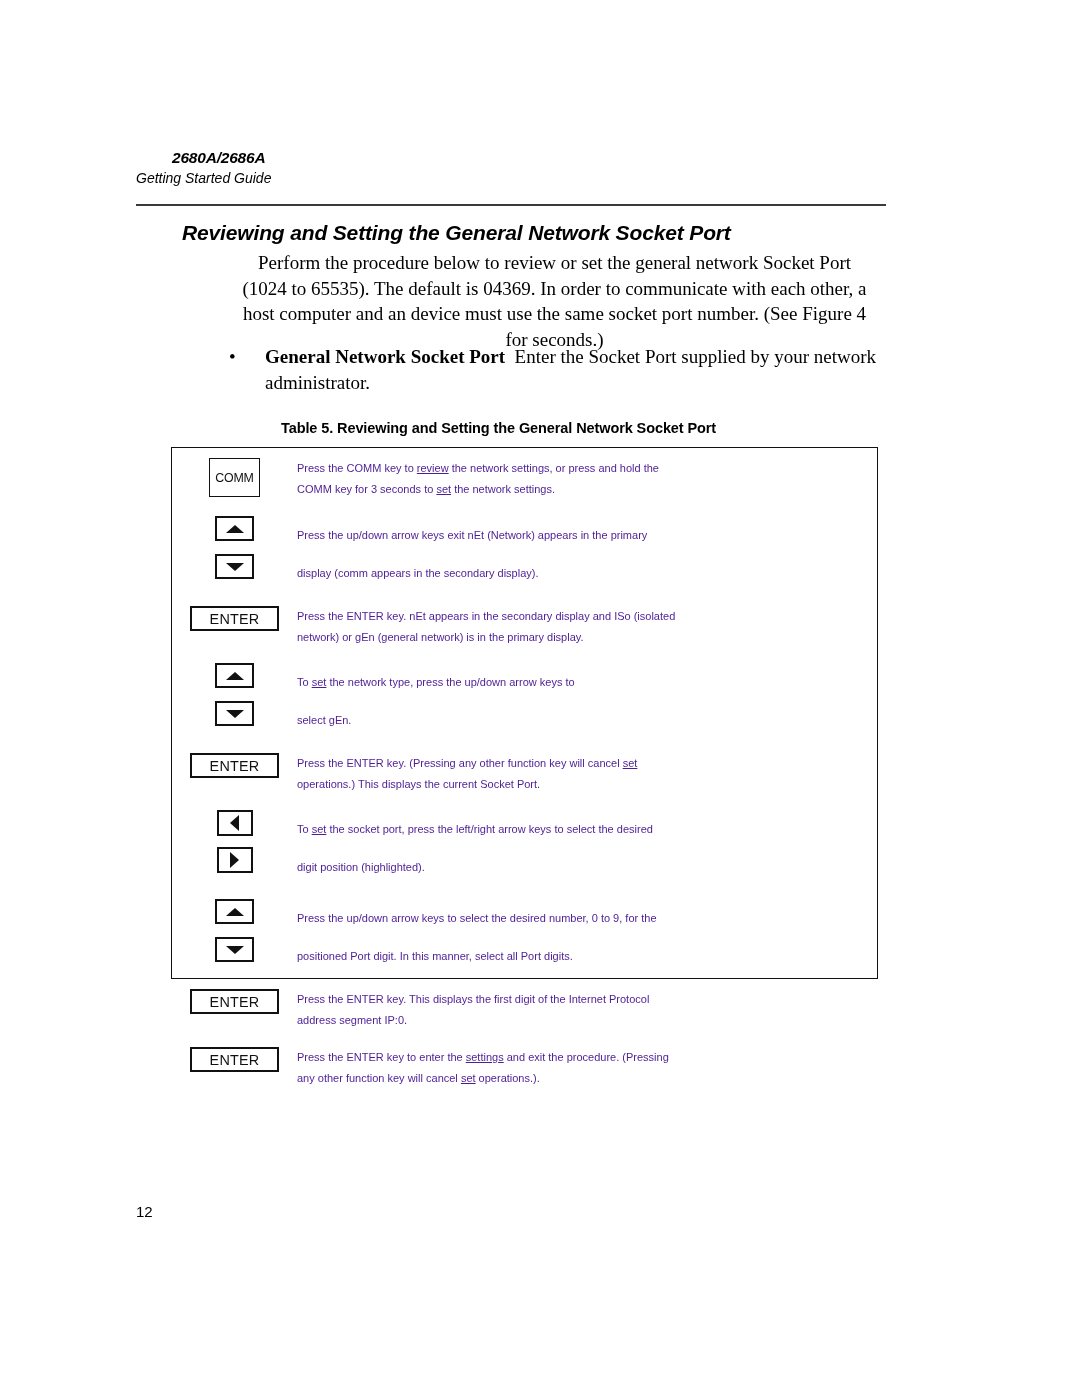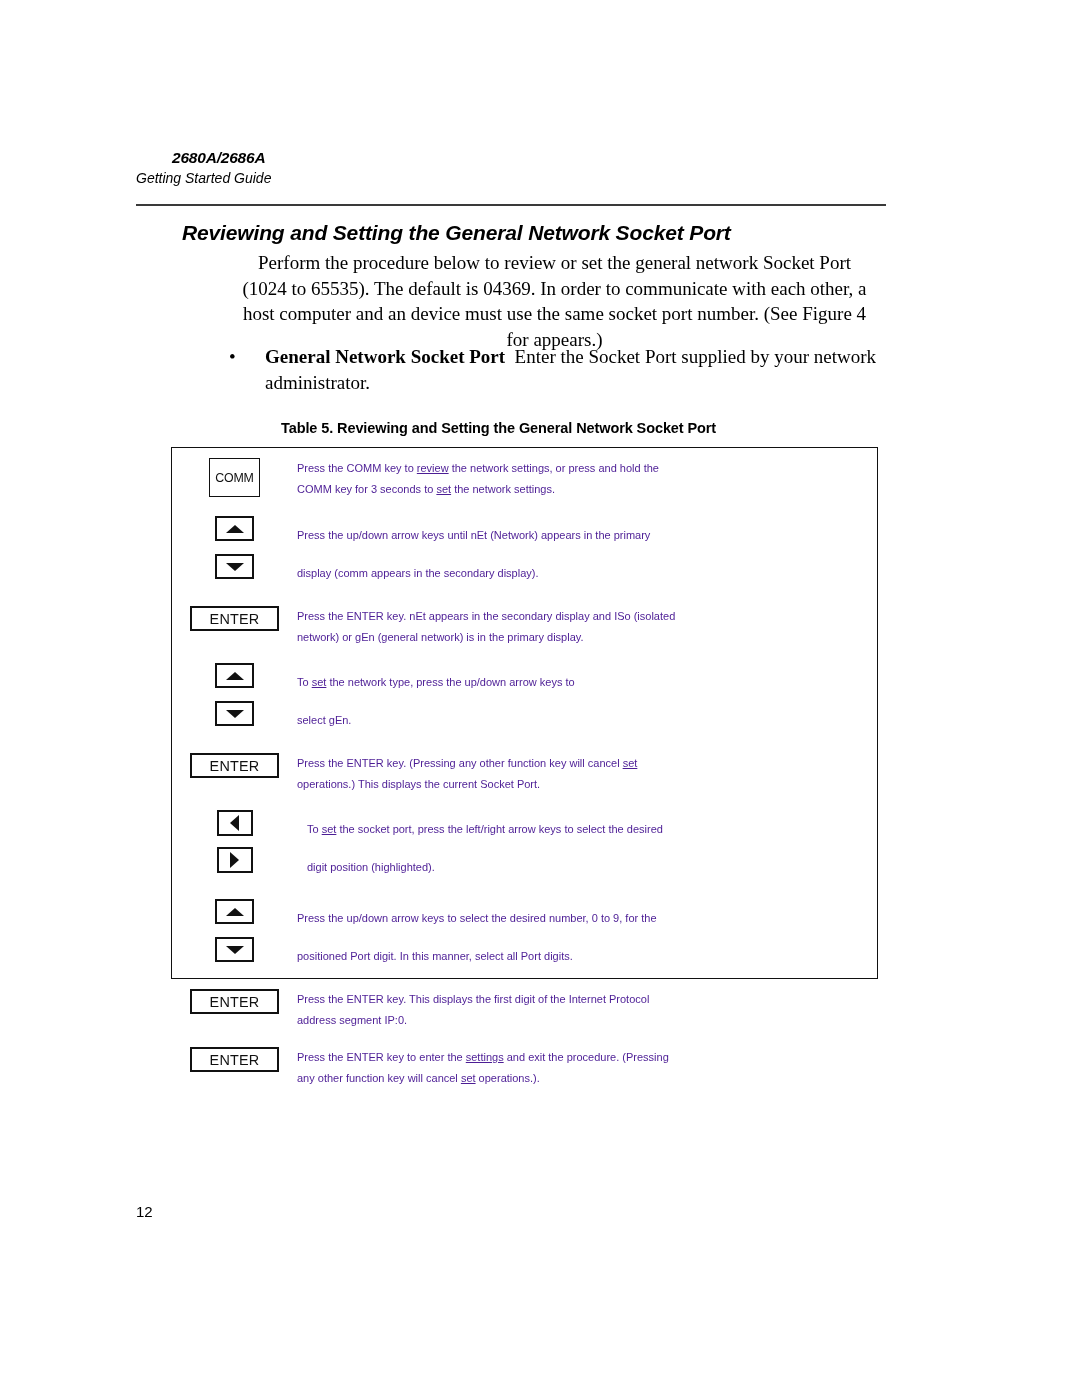--- a/index.html
+++ b/index.html
@@ -219,21 +219,21 @@
   <div class="header-subtitle">Getting Started Guide</div>
 </div>
 <div class="header-rule"></div>
 
 <div class="section-heading">Reviewing and Setting the General Network Socket Port</div>
 
 <div class="body-paragraph" id="intro-paragraph">
     <div>Perform the procedure below to review or set the general network Socket Port</div>
     <div>(1024 to 65535). The default is 04369. In order to communicate with each other, a</div>
     <div>host computer and an device must use the same socket port number. (See Figure 4</div>
-    <div>for appears.)</div>
+    <div>for seconds.)</div>
   </div>
 
 <div class="bullet-item">
   <span class="bullet-dot">•</span>
   <span class="bullet-term">General Network Socket Port</span><span>&nbsp; <span>Enter the Socket Port supplied by your</span>
   <span>network administrator.</span></span>
 </div>
 
 <div class="table-caption">Table 5. Reviewing and Setting the General Network Socket Port</div>
 
@@ -256,21 +256,21 @@
         <div style="display: flex; flex-direction: column; align-items: center;">
           <div class="key key-arrow">
             <span class="tri tri-up"></span>
           </div>
           <div class="key key-arrow" style="margin-top: 13px;">
             <span class="tri tri-down"></span>
           </div>
         </div>
       </div>
       <div class="proc-textcol">
-        <div class="tline" style="line-height: 38px; height: 38px;"><span>Press the up/down arrow keys until nEt (Network) appears in the primary</span></div>
+        <div class="tline" style="line-height: 38px; height: 38px;"><span>Press the up/down arrow keys exit nEt (Network) appears in the primary</span></div>
         <div class="tline" style="line-height: 38px; height: 38px;"><span>display (comm appears in the secondary display).</span></div>
       </div>
     </div>
     <div class="proc-row" style="padding-top: 8px; padding-bottom: 8px;">
       <div class="proc-keycol">
         <div style="display: flex; flex-direction: column; align-items: center;">
           <div class="key key-enter">
             <span>ENTER</span>
           </div>
         </div>
@@ -302,21 +302,21 @@
           <div class="key key-enter">
             <span>ENTER</span>
           </div>
         </div>
       </div>
       <div class="proc-textcol">
         <div class="tline"><span>Press the ENTER key. (Pressing any other function key will cancel </span><u>set</u></div>
         <div class="tline"><span>operations.) This displays the current Socket Port.</span></div>
       </div>
     </div>
-    <div class="proc-row" style="padding-top: 7px; padding-bottom: 6px; gap: 10px;">
+    <div class="proc-row" style="padding-top: 7px; padding-bottom: 6px;">
       <div class="proc-keycol">
         <div style="display: flex; flex-direction: column; align-items: center;">
           <div class="key key-arrow-lr">
             <span class="tri tri-left"></span>
           </div>
           <div class="key key-arrow-lr" style="margin-top: 11px;">
             <span class="tri tri-right"></span>
           </div>
         </div>
       </div>

